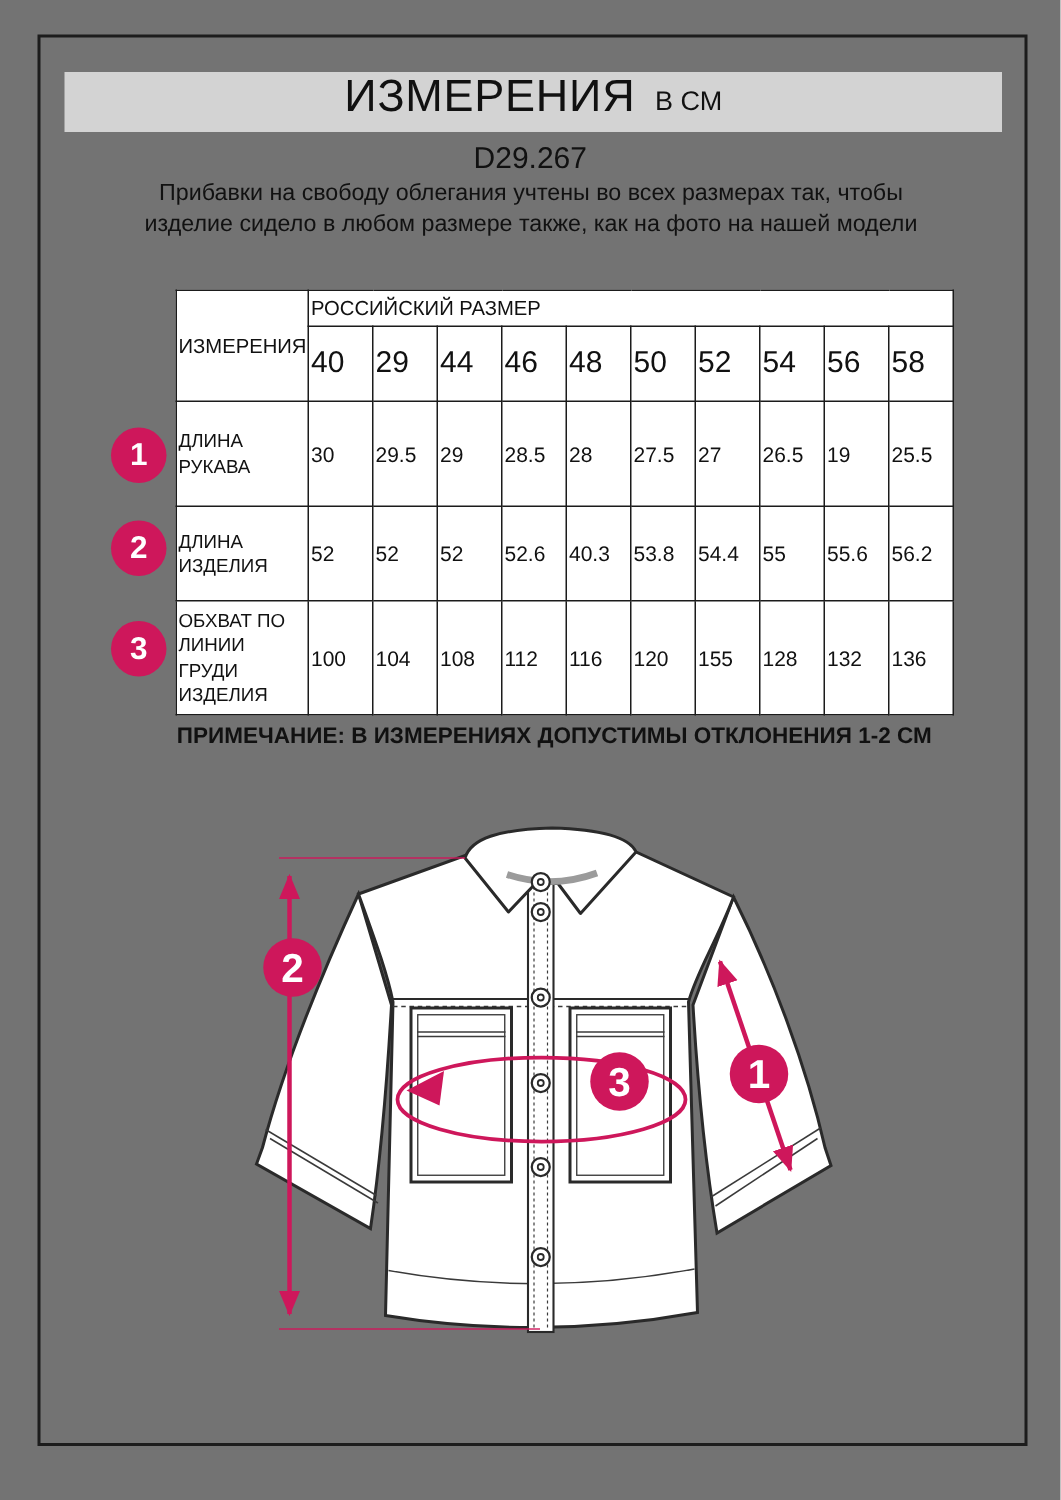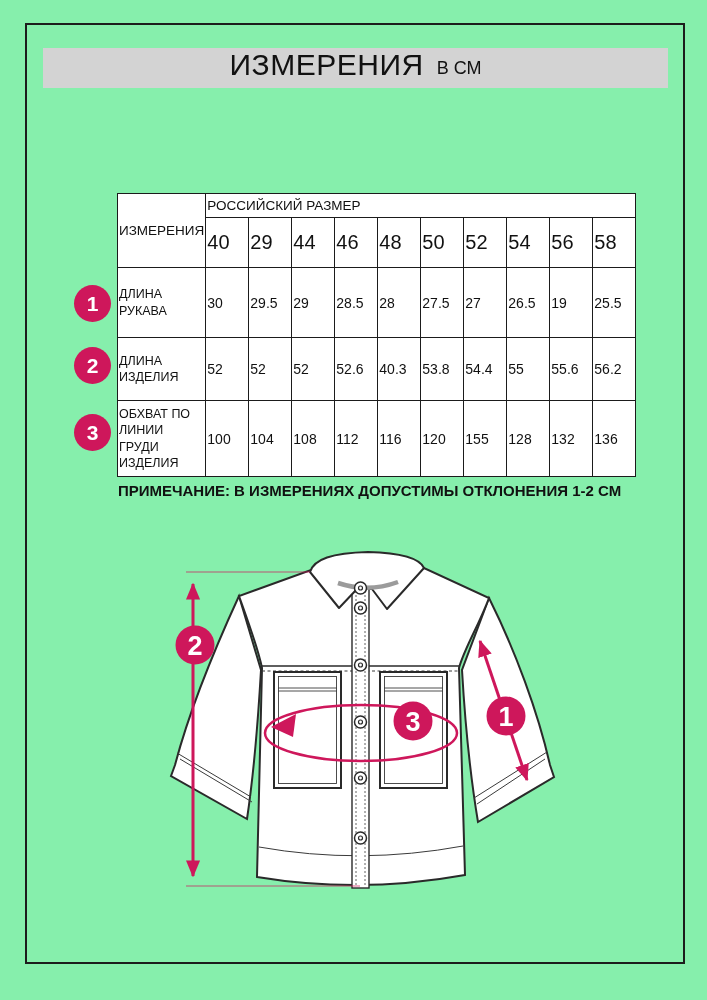--- a/index.html
+++ b/index.html
@@ -3,21 +3,21 @@
 <meta charset="utf-8">
 <style>
   :root{
     --accent:#CE175B;
     --header-bg:#D3D3D3;
     --line:#1E1E1E;
   }
   *{margin:0;padding:0;box-sizing:border-box;}
   html,body{background:#fff;}
   .page{
-    position:relative;width:707px;height:1000px;background:#86efac;overflow:hidden;
+    position:relative;width:707px;height:1000px;background:#737373;overflow:hidden;
     font-family:"Liberation Sans",sans-serif;color:#111;
   }
   .frame{position:absolute;left:25px;top:23px;width:660px;height:941px;border:2px solid #1c1c1c;}
   .header-bar{
     position:absolute;left:43px;top:48px;width:625px;height:40px;
     background:var(--header-bg);display:flex;justify-content:center;align-items:baseline;gap:13px;
   }
   .title-main{font-size:30px;font-weight:400;letter-spacing:.5px;}
   .title-emphasis{font-size:30px;font-weight:700;letter-spacing:.5px;}
   .title-unit{font-size:18px;font-weight:400;position:relative;top:-1px;}
@@ -62,20 +62,22 @@
 <body>
 
 <div class="page">
   <div class="frame"></div>
 
   <div class="header-bar">
     <span class="title-main">ИЗМЕРЕНИЯ</span>
     <span class="title-unit">В СМ</span>
   </div>
 
+  <div class="product-code">D29.267</div>
+  <div class="fit-description">Прибавки на свободу облегания учтены во всех размерах так, чтобы изделие сидело в любом размере также, как на фото на нашей модели</div>
 
   <table class="size-table">
     <colgroup>
       <col style="width:87px">
       <col style="width:43px">
         <col style="width:43px">
         <col style="width:43px">
         <col style="width:43px">
         <col style="width:43px">
       <col style="width:43px">

